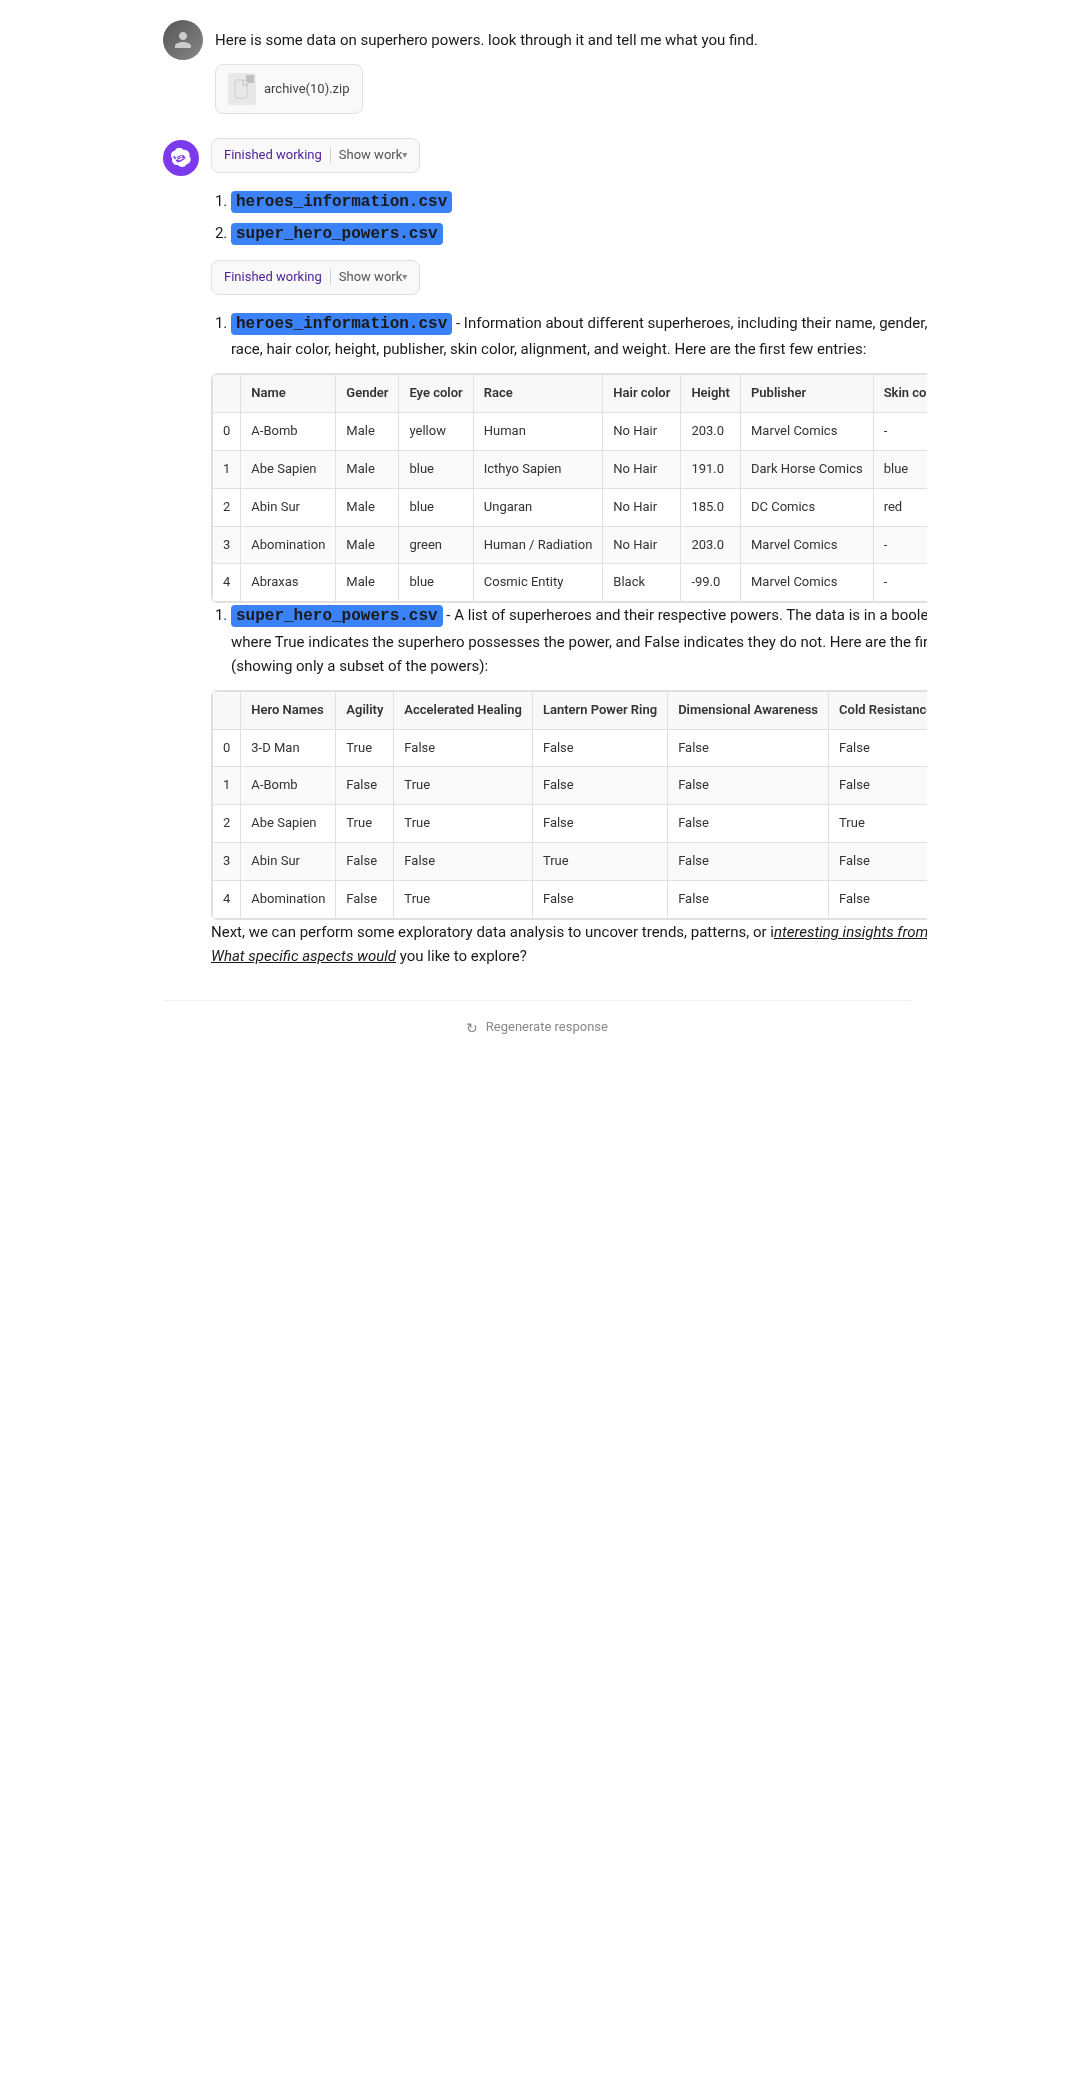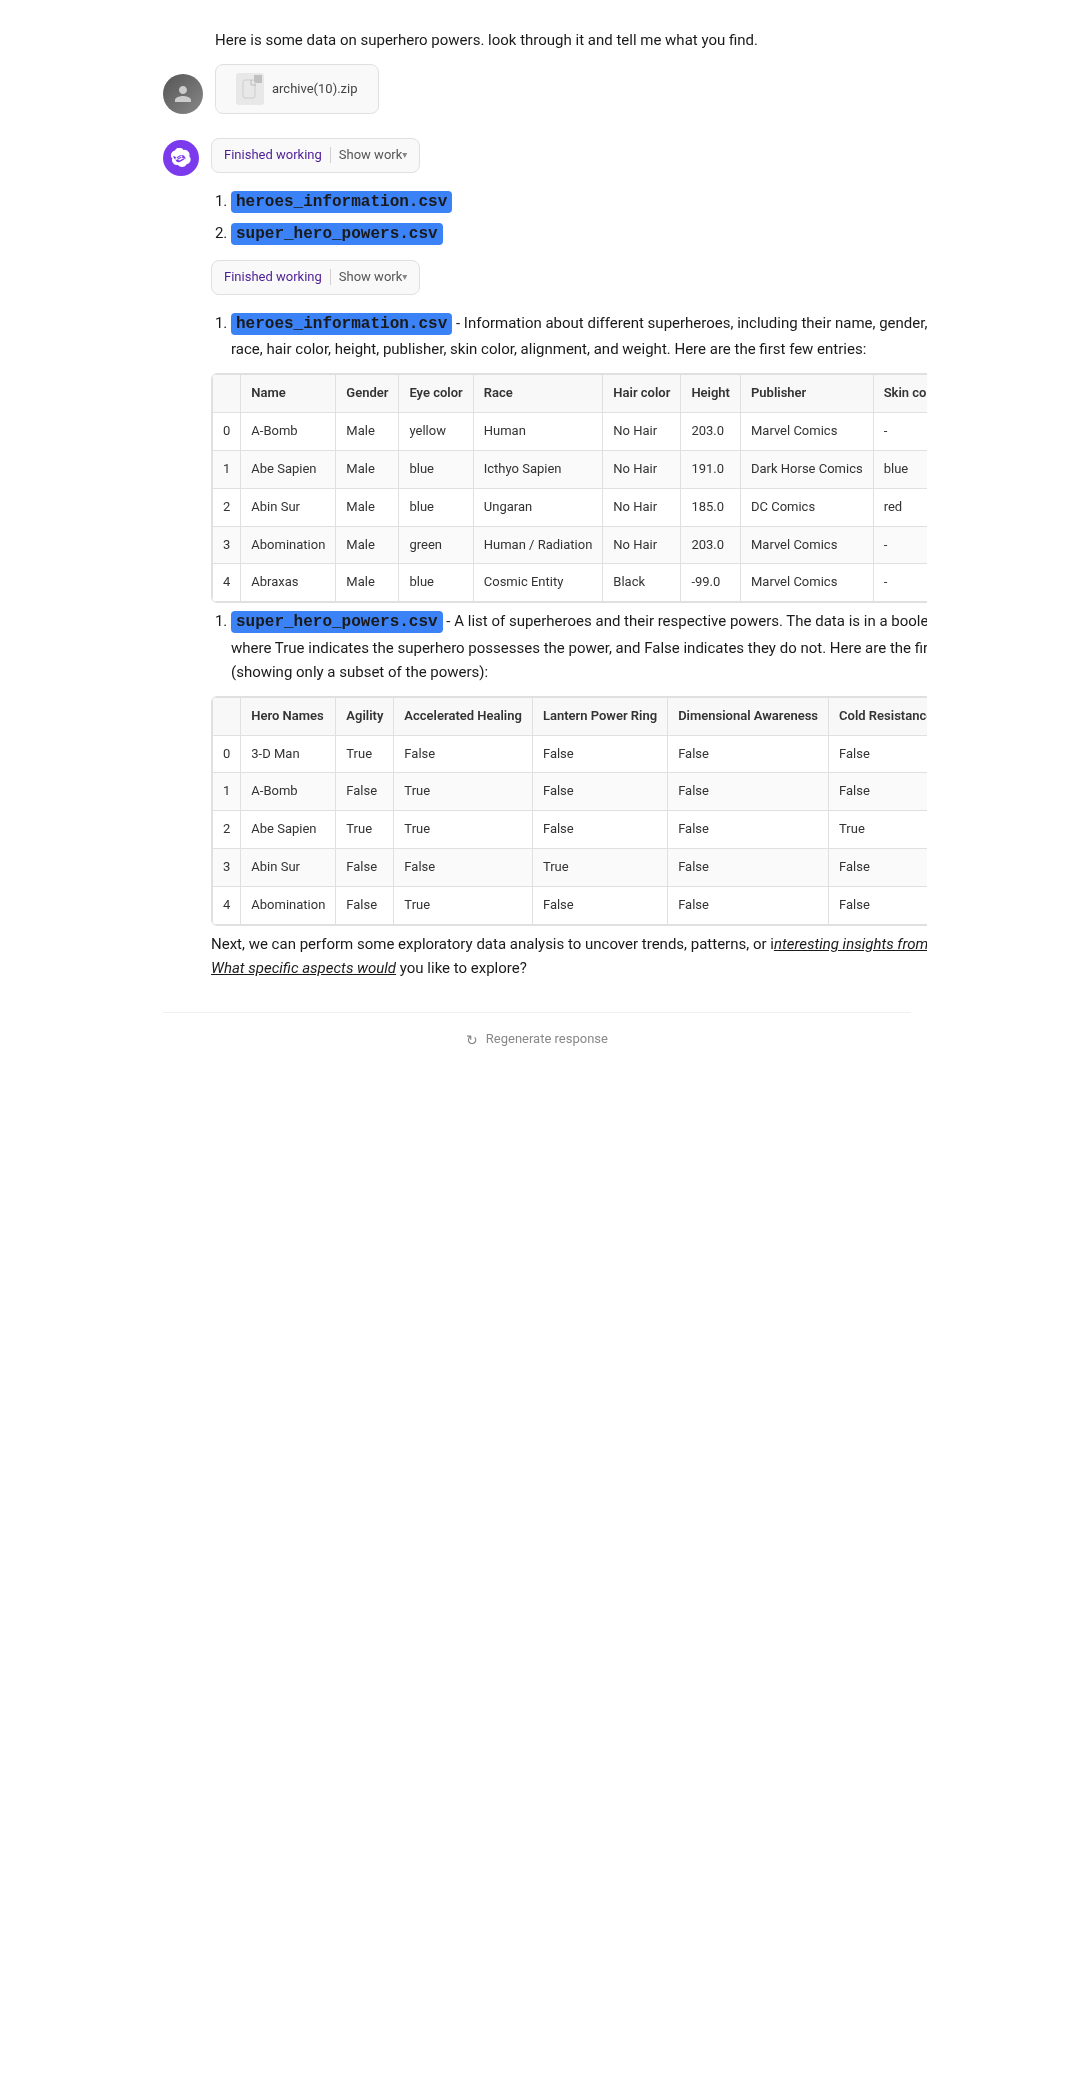--- a/index.html
+++ b/index.html
@@ -8,21 +8,21 @@
       background: #fff;
       color: #1a1a1a;
       font-size: 15px;
       line-height: 1.6;
       max-width: 780px;
       margin: 0 auto;
       padding: 20px 16px;
     }
     .user-message {
       display: flex;
-      align-items: flex-end;
+      align-items: flex-start;
       gap: 12px;
       margin-bottom: 24px;
     }
     .avatar {
       width: 40px;
       height: 40px;
       border-radius: 50%;
       background: #555;
       flex-shrink: 0;
       overflow: hidden;
@@ -48,21 +48,21 @@
       font-size: 15px;
       color: #1a1a1a;
       margin-bottom: 12px;
     }
     .file-attachment {
       display: inline-flex;
       align-items: center;
       gap: 8px;
       border: 1px solid #e0e0e0;
       border-radius: 8px;
-      padding: 8px 20px;
+      padding: 8px 12px;
       background: #f9f9f9;
     }
     .file-icon {
       width: 28px;
       height: 32px;
       background: #e8e8e8;
       border-radius: 3px;
       display: flex;
       align-items: center;
       justify-content: center;
@@ -154,21 +154,21 @@
     code {
       font-family: 'Courier New', Courier, monospace;
       background: #3b82f6;
       padding: 2px 5px;
       border-radius: 4px;
       font-size: 16px;
       font-weight: bold;
     }
     .data-table-container {
       overflow-x: auto;
-      margin: 6px 0;
+      margin: 0 0;
       border: 1px solid #e0e0e0;
       border-radius: 6px;
     }
     table {
       border-collapse: collapse;
       font-size: 13px;
       min-width: 600px;
     }
     th {
       background: #f8f8f8;

